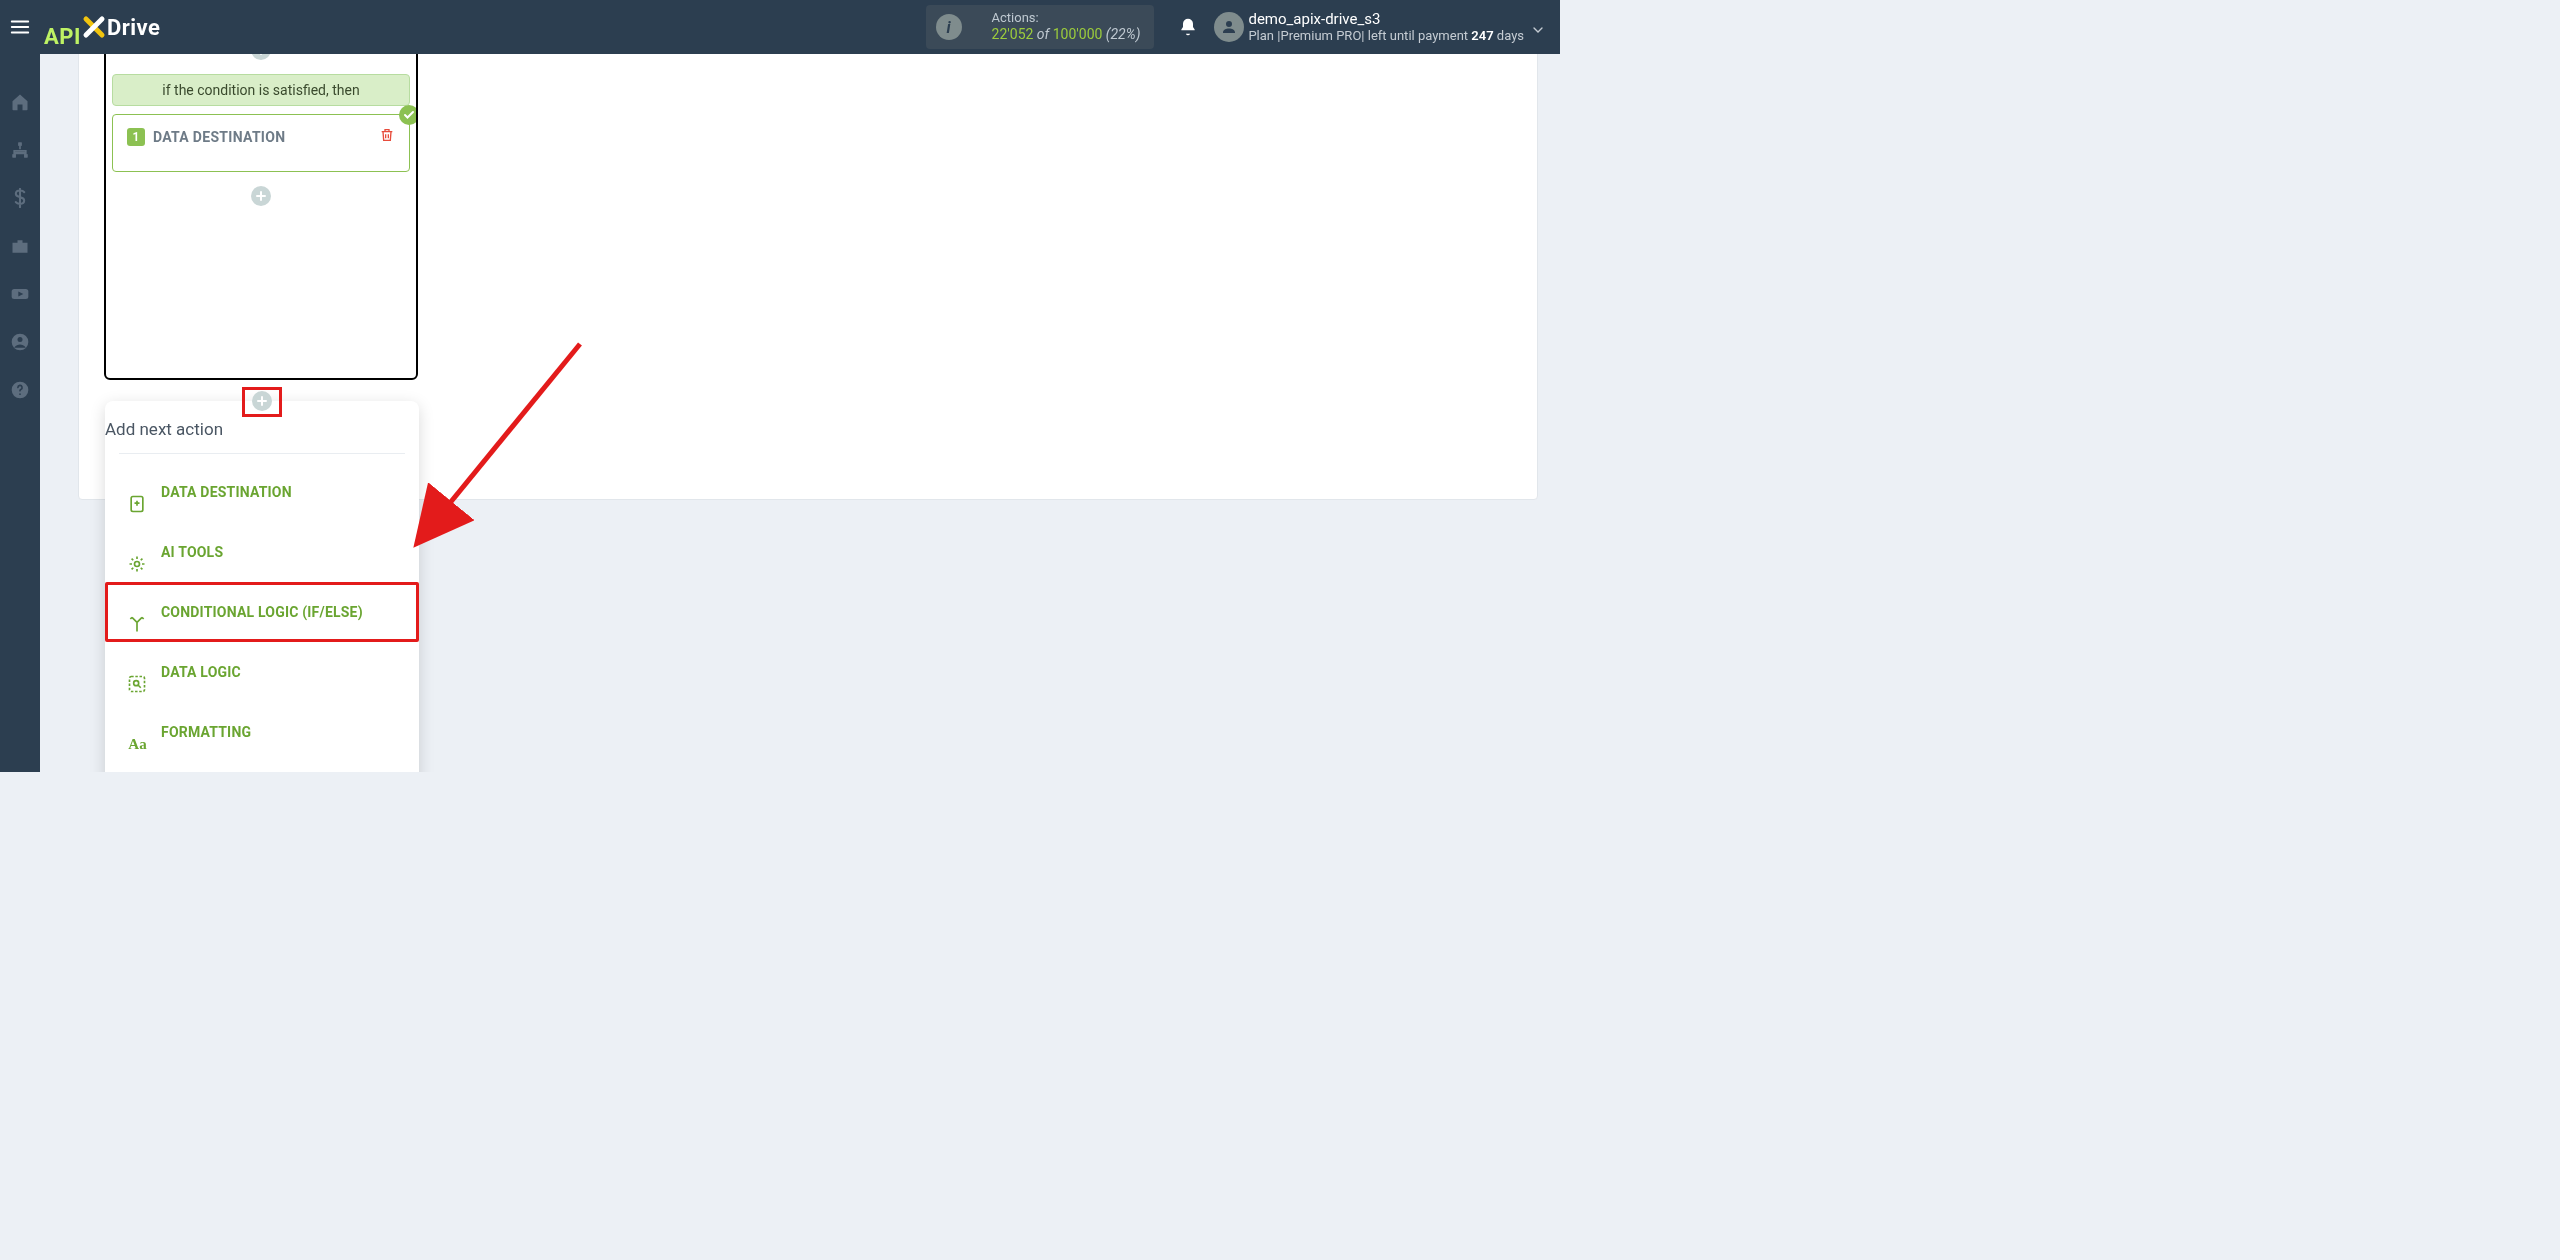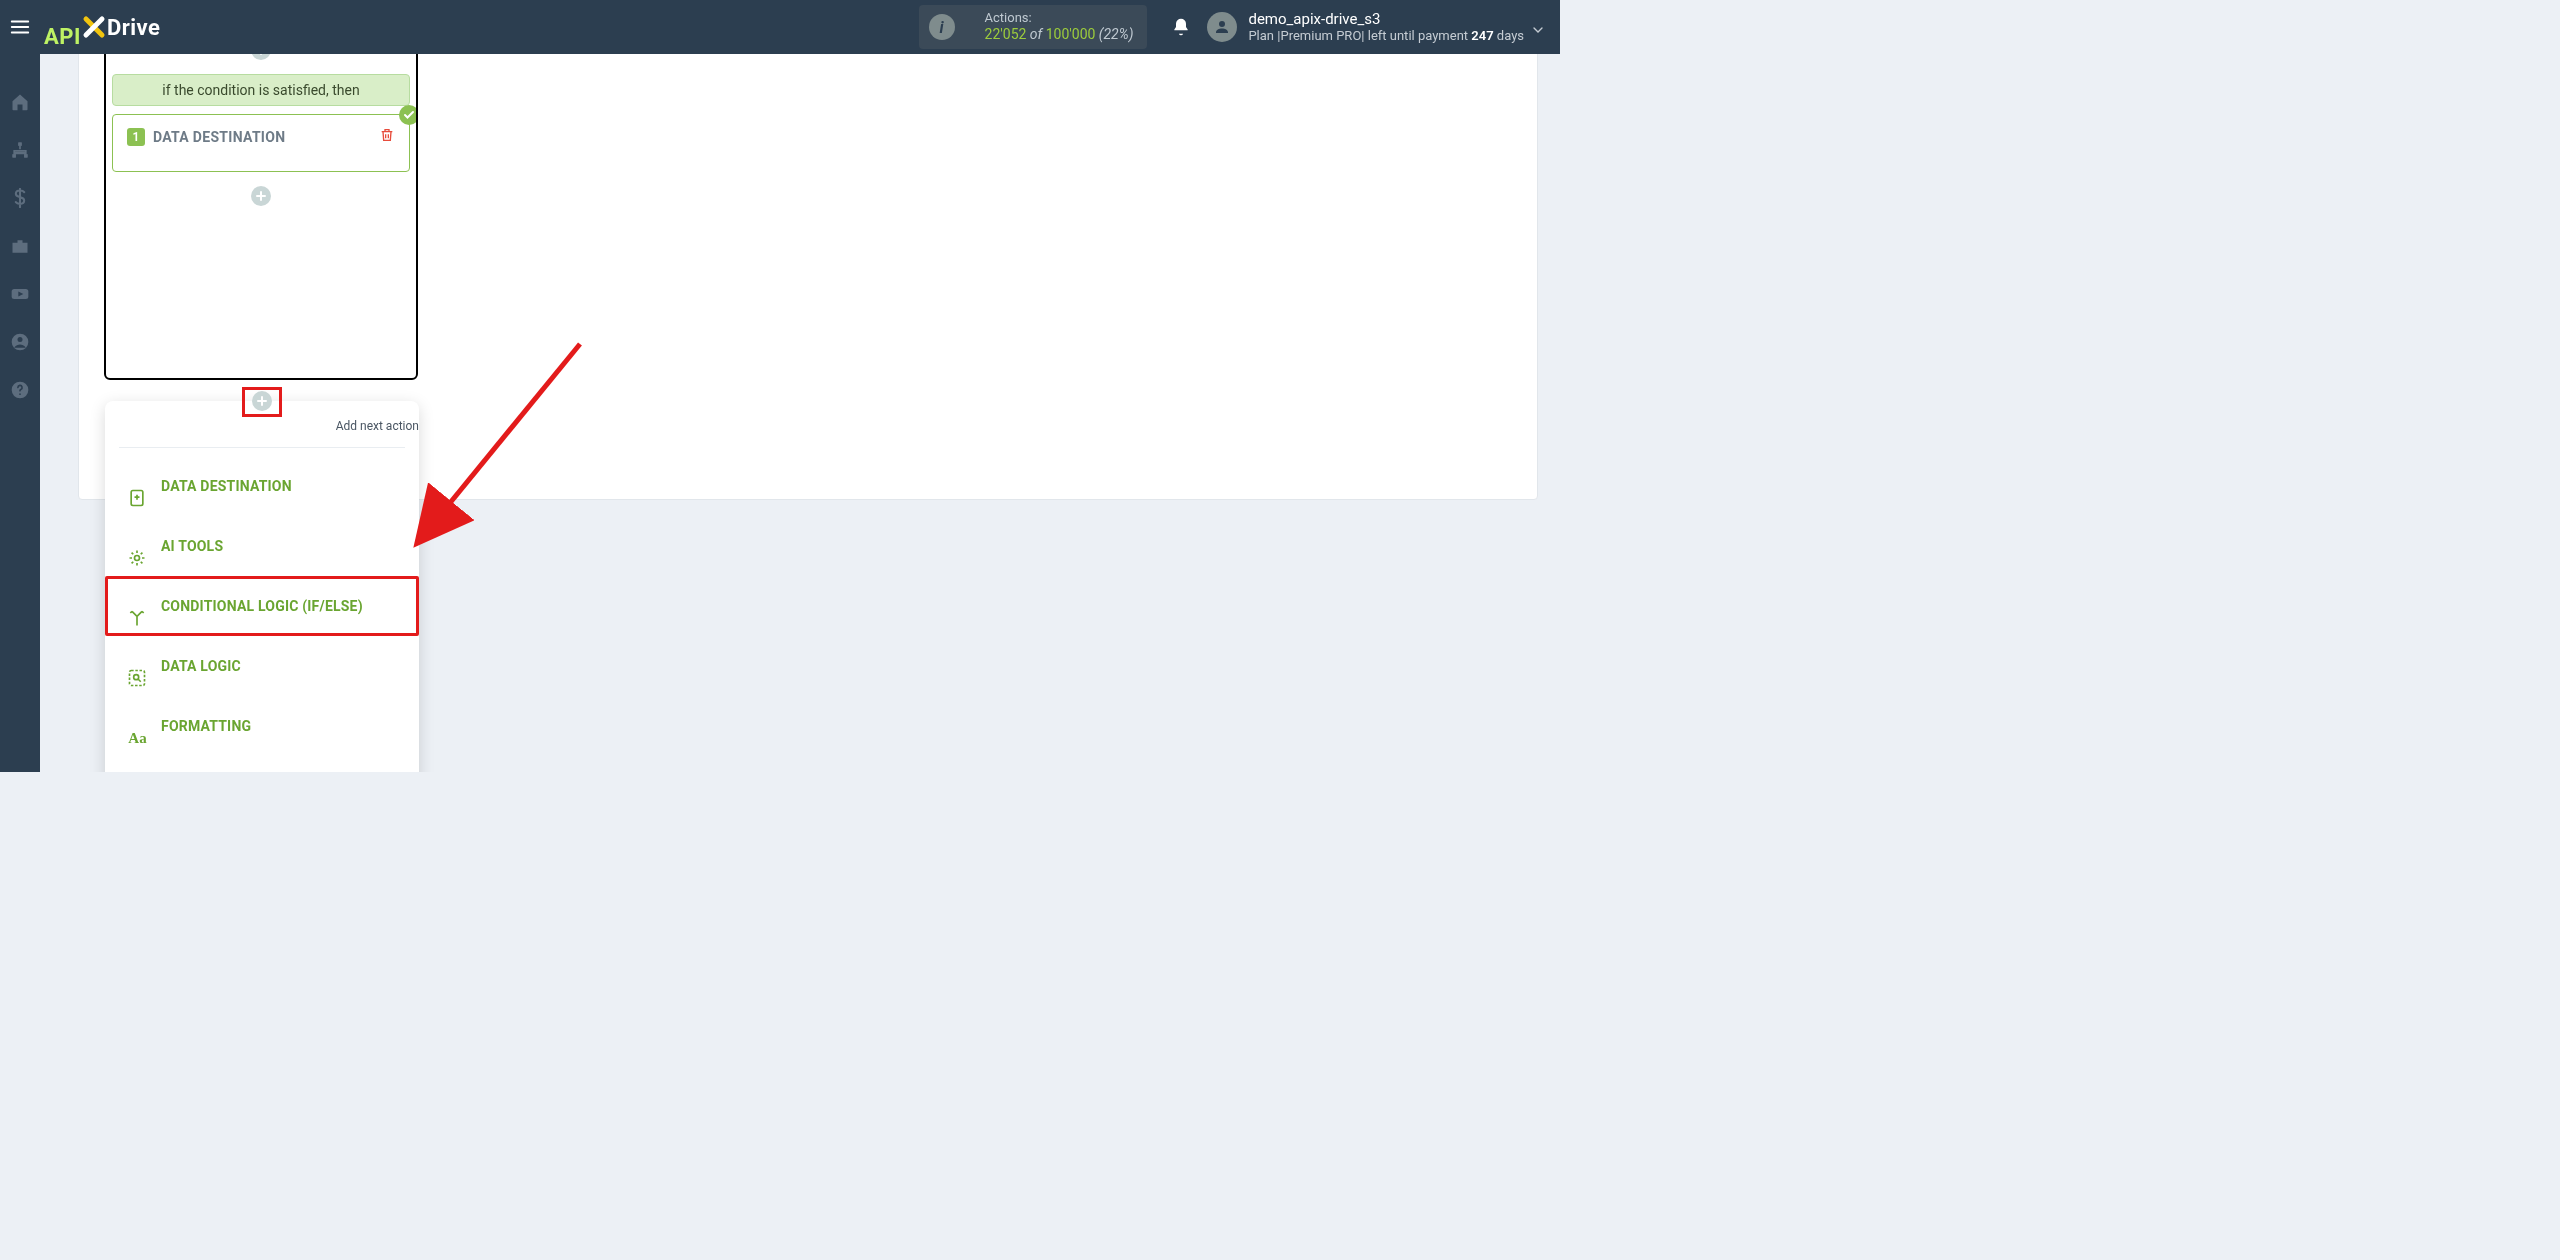--- a/index.html
+++ b/index.html
@@ -33,21 +33,21 @@
   }
   .actions-box .lines { display:flex; flex-direction:column; line-height:1.15;margin-left:20px; }
   .actions-box .line1 { color:#bfc9d1; font-size:13px; }
   .actions-box .line2 { font-size:14px; }
   .actions-box .used { color:#9ccc3c; }
   .actions-box .of { color:#bfc9d1; font-style: italic; }
   .actions-box .max { color:#9ccc3c; }
   .actions-box .pct { color:#bfc9d1; font-style: italic; }
   .bell { width: 40px; display:flex; align-items:center; justify-content:center; cursor:pointer; }
   .bell svg { width:20px; height:20px; fill:#fff; }
-  .user-block { display:flex; align-items:center; gap:11px; margin-left:6px; padding-right: 36px; cursor:pointer; }
+  .user-block { display:flex; align-items:center; gap:4px; margin-left:6px; padding-right: 36px; cursor:pointer; }
   .avatar-circle { width:30px; height:30px; border-radius:50%; background:#7f8c8d; display:flex; align-items:center; justify-content:center; }
   .avatar-circle svg { width:18px; height:18px; fill:#2c3e50; }
   .user-lines { display:flex; flex-direction:column; line-height:1.2; }
   .user-lines .uname { font-size:15px; color:#fff; }
   .user-lines .plan { font-size:13px; color:#c5ccd3; }
   .user-lines .plan b { color:#fff; font-weight:600; }
   .caret-down { position:absolute; right:14px; top:22px; }
   .caret-down svg { width:16px; height:16px; fill:#c5ccd3; }
 
   
@@ -125,21 +125,21 @@
     display:flex; align-items:center; justify-content:center; cursor:pointer; z-index:31;
   }
   .outside-plus svg{width:10px;height:10px;fill:#fff;}
 
   
   .popup {
     position:absolute; top:347px; left:65px; width:314px;
     background:#fff; border-radius:8px; box-shadow:0 4px 16px rgba(0,0,0,.15);
     padding:18px 0 10px; z-index:25;
   }
-  .popup .ptitle { text-align:right; color:#4a5663; font-size:12px; padding-bottom:14px; }
+  .popup .ptitle { text-align:left; color:#4a5663; font-size:17px; padding-bottom:14px; }
   .popup .divider { height:1px; background:#e9edf1; margin:0 14px 8px; }
   .popup .menu { display:flex; flex-direction:column; }
   .popup .mi {
     display:flex; align-items:center; gap:14px; padding:7px 20px;
     color:#6aa531; font-weight:700; font-size:14px; cursor:pointer;
     letter-spacing:.2px;
   }
   .popup .mi .micon { width:22px; height:22px; display:flex; align-items:center; justify-content:flex-end;margin-top:24px; }
   .popup .mi .micon svg { width:20px; height:20px; fill:none; stroke:#6aa531; stroke-width:2; }
   .popup .mi.aa { font-family: inherit; }

